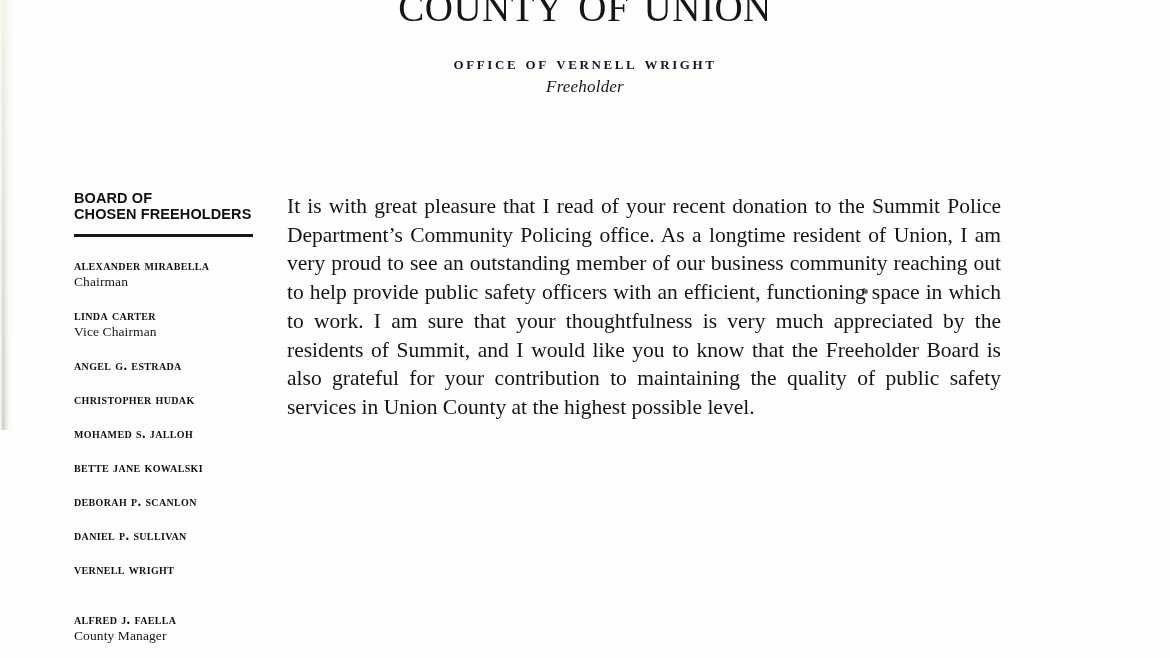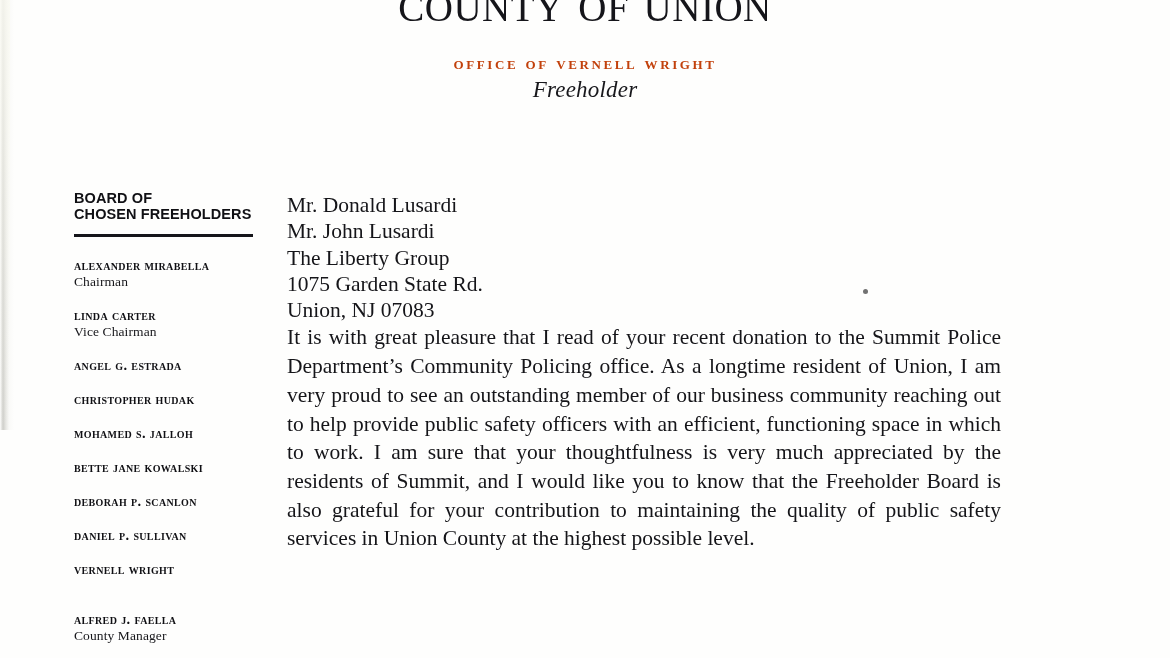--- a/index.html
+++ b/index.html
@@ -80,26 +80,26 @@
     white-space: nowrap;
   }
 
   #office-line {
     margin-top: 18px;
     font-size: 19px;
     font-weight: bold;
     letter-spacing: 2.6px;
     font-variant: small-caps;
     text-transform: lowercase;
-    color: #c2410c;
+    color: #0f172a;
     white-space: nowrap;
   }
   #office-role {
     margin-top: 3px;
-    font-size: 23px;
+    font-size: 17px;
     font-style: italic;
     letter-spacing: 0.2px;
     color: #18181c;
   }
 
   
   #sidebar {
     position: absolute;
     left: 74px;
     top: 190px;
@@ -223,23 +223,16 @@
       </div>
     <div id="staff-list">
         <div class="member gap">
           <div class="member-name">Alfred J. Faella</div>
           <div class="member-title">County Manager</div>
         </div>
       </div>
   </div>
 
   <div id="letter">
-    <div id="recipient">
-        <div>Mr. Donald Lusardi</div>
-        <div>Mr. John Lusardi</div>
-        <div>The Liberty Group</div>
-        <div>1075 Garden State Rd.</div>
-        <div>Union, NJ 07083</div>
-      </div>
     <div id="body-paragraph">It is with great pleasure that I read of your recent donation to the Summit Police Department’s Community Policing office. As a longtime resident of Union, I am very proud to see an outstanding member of our business community reaching out to help provide public safety officers with an efficient, functioning space in which to work. I am sure that your thoughtfulness is very much appreciated by the residents of Summit, and I would like you to know that the Freeholder Board is also grateful for your contribution to maintaining the quality of public safety services in Union County at the highest possible level.</div>
   </div>
 
 </div>
 
 </body></html>

